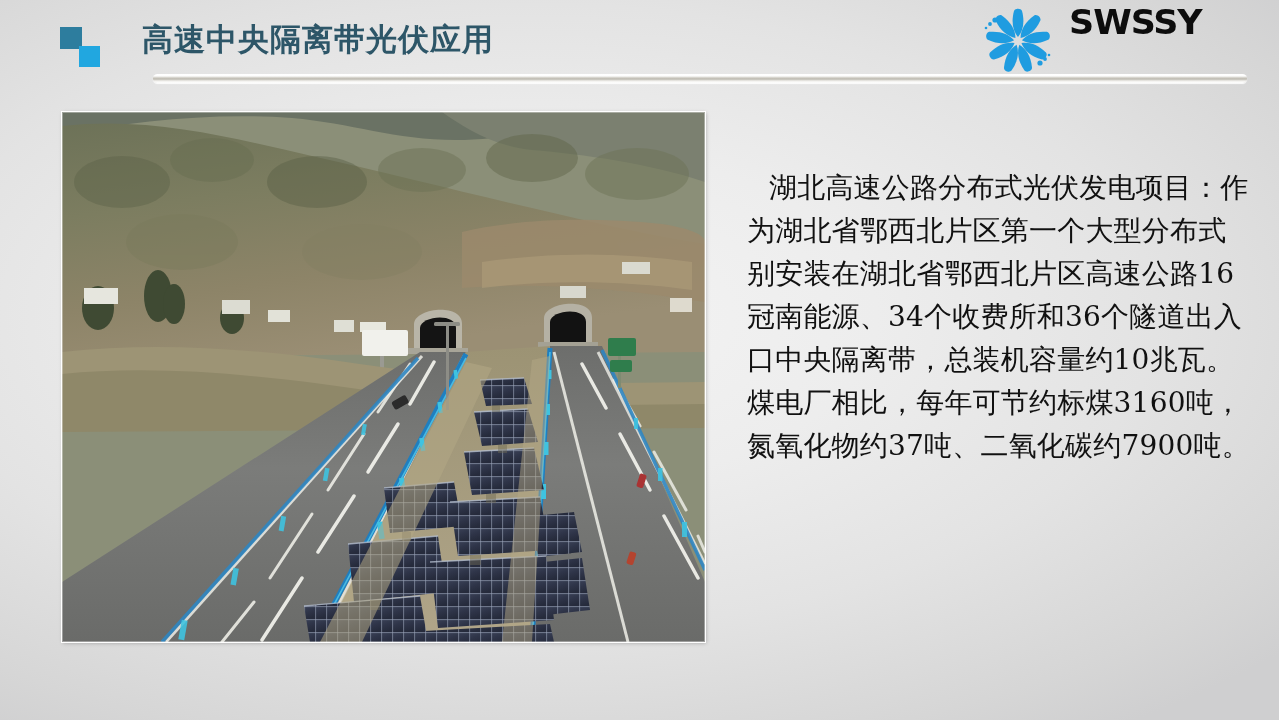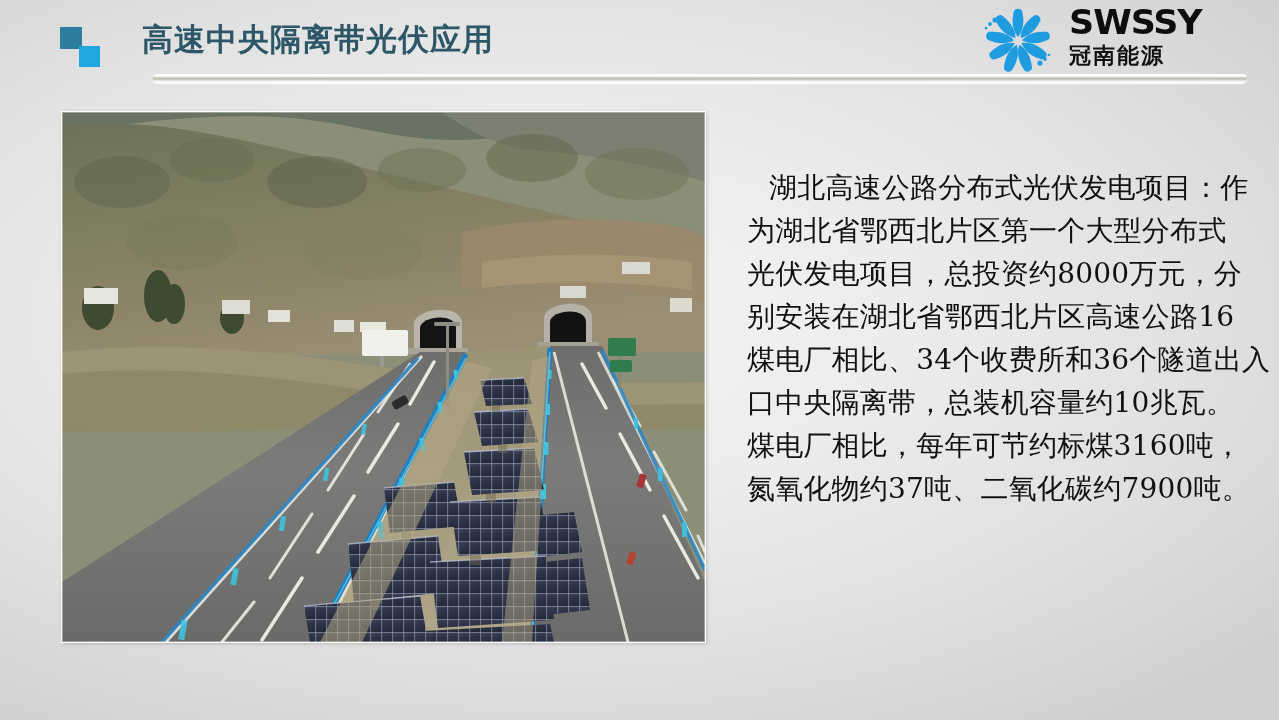--- a/index.html
+++ b/index.html
@@ -227,21 +227,20 @@
               <circle cx="-32" cy="-13" r="1.3"></circle>
               <circle cx="22" cy="22" r="2.6"></circle>
               <circle cx="27" cy="18" r="1.9"></circle>
               <circle cx="31" cy="14" r="1.3"></circle>
             </g>
           </g>
         </svg>
       </div>
       <div class="logo-text">
         <div class="logo-wordmark">SWSSY</div>
-        <div class="logo-sub">冠南能源</div>
       </div>
     </div>
   </div>
 
   <div class="photo-frame">
     <svg class="photo-canvas" viewBox="0 0 643 530" preserveAspectRatio="none" xmlns="http://www.w3.org/2000/svg">
       <defs>
         <linearGradient id="hillG" x1="0" y1="0" x2="0.4" y2="1">
           <stop offset="0%" stop-color="#6d7258"></stop>
           <stop offset="35%" stop-color="#7c7d60"></stop>
@@ -464,21 +463,20 @@
       <path d="M404,250 L258,530 L300,530 L430,256 Z" fill="#b3a885" opacity="0.55"></path>
       <path d="M488,244 L470,530 L440,530 L470,248 Z" fill="#b3a885" opacity="0.5"></path>
 
       <rect x="0" y="0" width="643" height="530" fill="none" stroke="#ffffff" stroke-width="2" opacity="0.35"></rect>
     </svg>
   </div>
 
   <div class="body-text">
     <span class="ln indent">湖北高速公路分布式光伏发电项目：作</span>
     <span class="ln">为湖北省鄂西北片区第一个大型分布式</span>
-    <span class="ln">光伏发电项目，总投资约8000万元，分</span>
     <span class="ln">别安装在湖北省鄂西北片区高速公路16</span>
-    <span class="ln">煤电厂相比、34个收费所和36个隧道出入</span>
+    <span class="ln">冠南能源、34个收费所和36个隧道出入</span>
     <span class="ln">口中央隔离带，总装机容量约10兆瓦。</span>
     <span class="ln">煤电厂相比，每年可节约标煤3160吨，</span>
     <span class="ln">氮氧化物约37吨、二氧化碳约7900吨。</span>
   </div>
 
 </div>
 
 </body></html>

